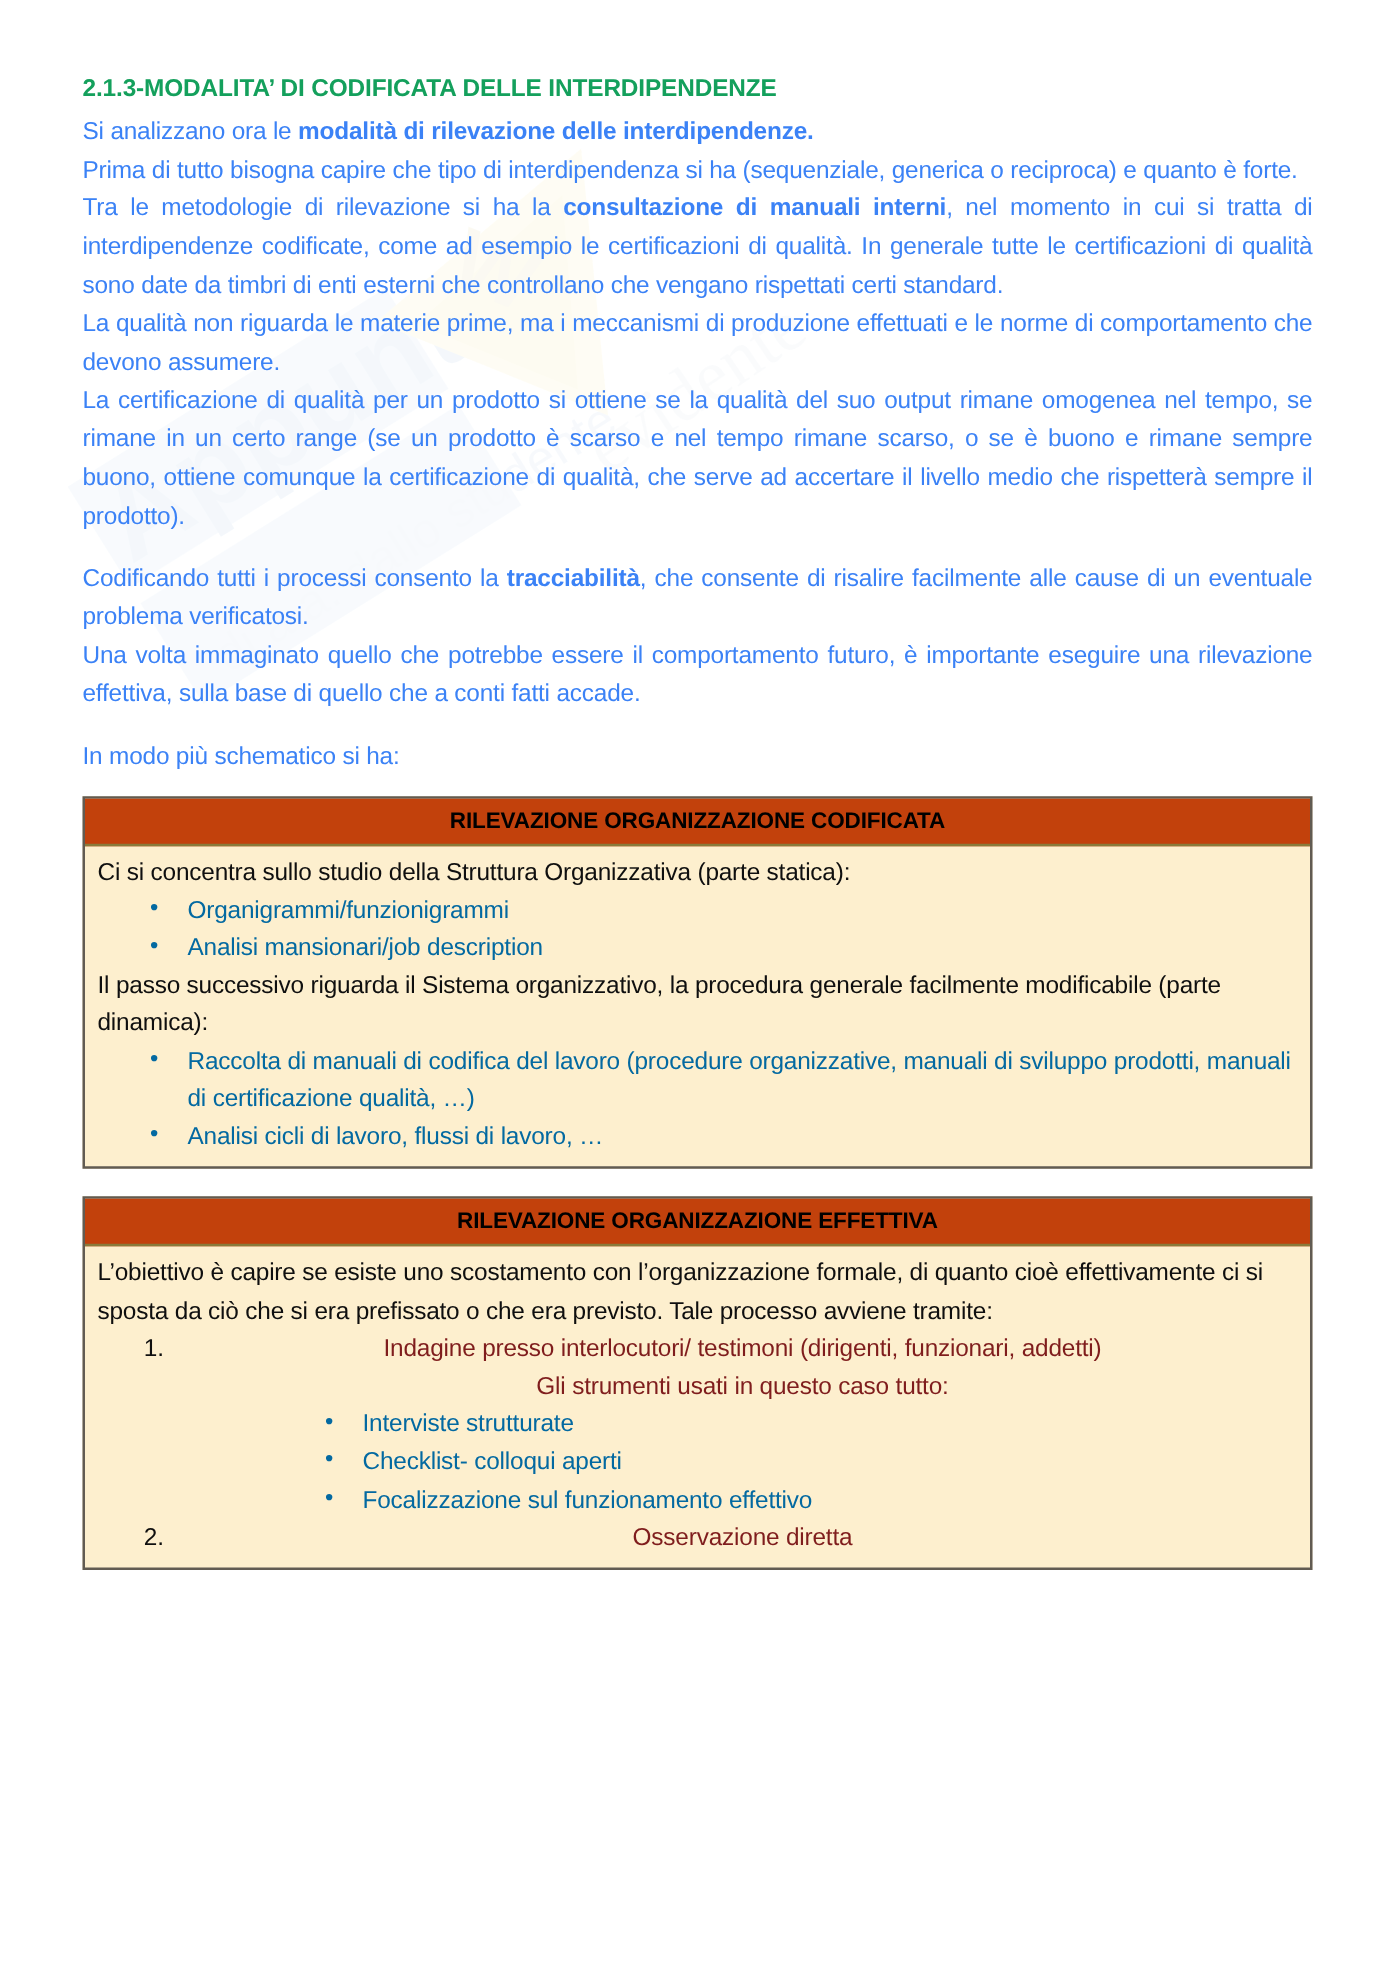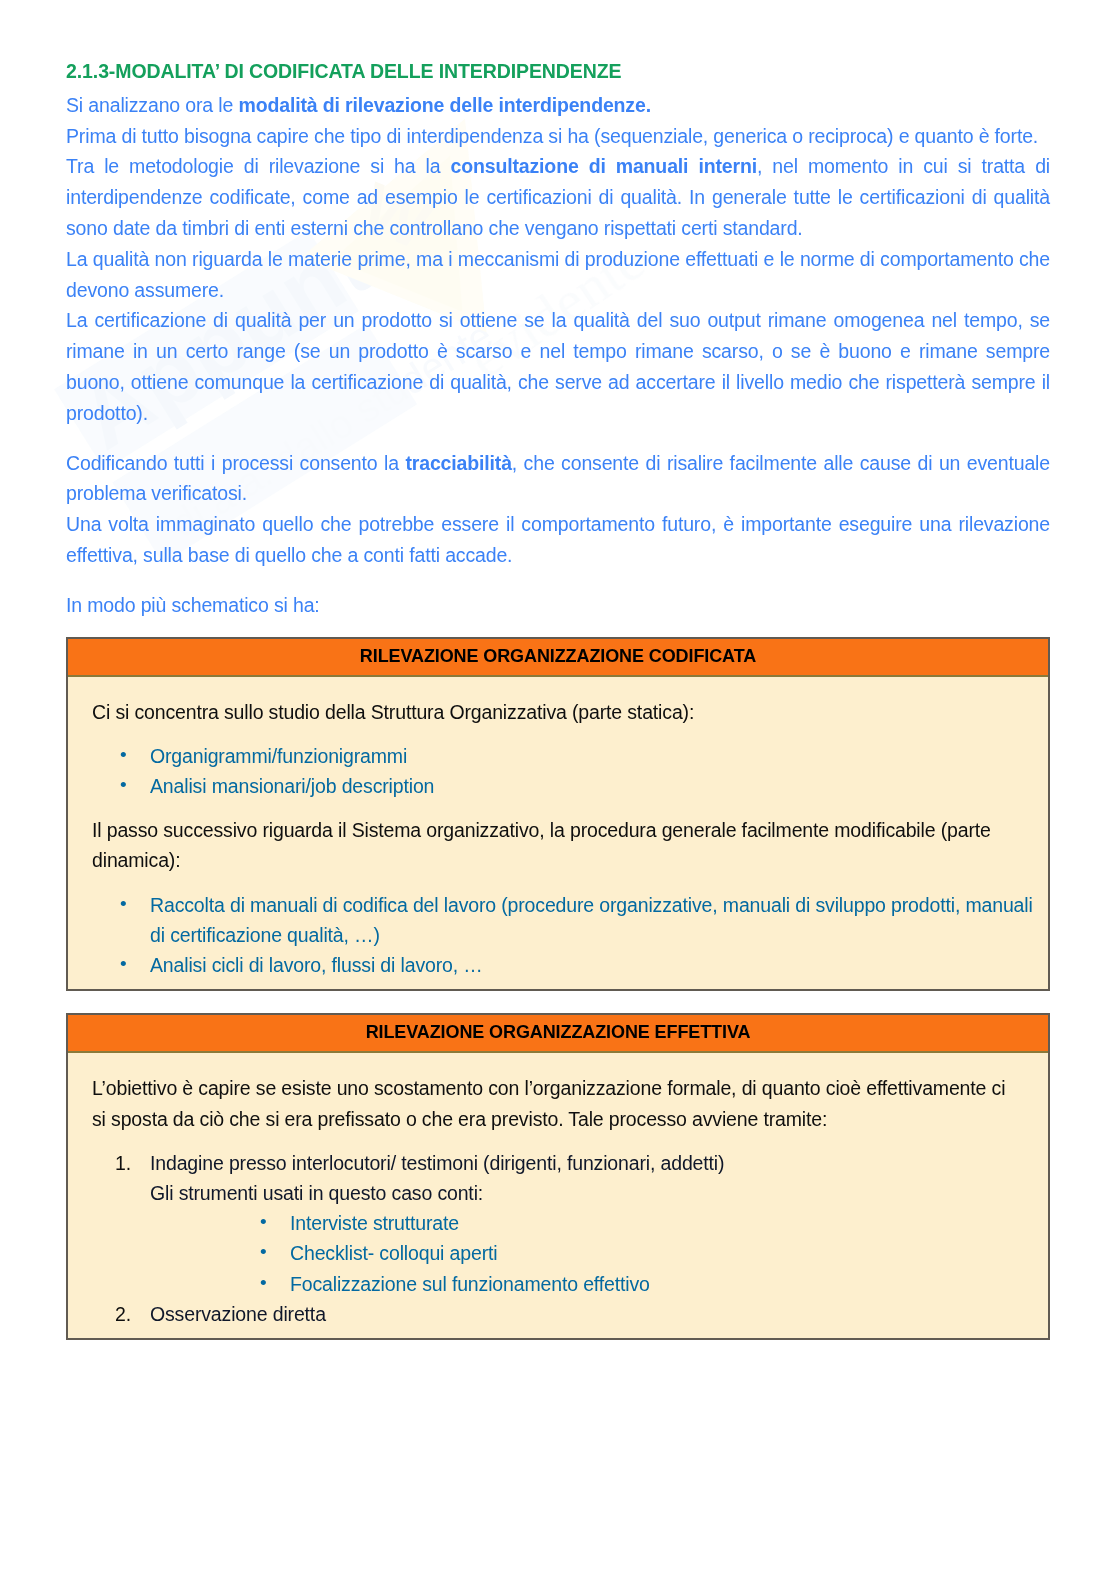--- a/index.html
+++ b/index.html
@@ -63,37 +63,37 @@
   b { font-weight: bold; }
 
   
   .box {
     border: 2px solid #615b52;
     background: #FDEFCE;
     box-sizing: border-box;
     margin-top: 0;
   }
   .box-header {
-    background: #f97316;
+    background: #c2410c;
     border-bottom: 2px solid #8a7a3a;
     text-align: center;
     font-size: 18px;
     font-weight: bold;
     color: #000000;
     padding: 7px 0 8px 0;
     letter-spacing: -0.1px;
   }
   .box-body {
     padding: 6px 10px 9px 10px;
   }
   .box-body p {
     color: #0f0f0f;
     font-size: 19.5px;
     line-height: 1.55;
-    margin: 14px;
+    margin: 0;
     letter-spacing: -0.15px;
   }
 
   ul.bul, ol.num {
     margin: 0;
     padding: 0;
     list-style: none;
   }
   ul.bul > li {
     position: relative;
@@ -131,22 +131,23 @@
   ol.num > li::before {
     content: counter(itm) ".";
     position: absolute;
     left: 37px;
     top: 0;
   }
   .sub-line {
     display: block;
     font-size: 19.5px;
     line-height: 1.55;
-    color: #0f172a;
-    letter-spacing: -0.15px;
+    color: #7f1d1d;
+    letter-spacing: -0.15px;
+    text-align: center;
   }
 
   .spacer-between-boxes { height: 22px; }
 </style>
 </head>
 <body>
 
 <div class="page">
 
   <svg class="watermark" viewBox="0 0 1116 1579" xmlns="http://www.w3.org/2000/svg">
@@ -208,21 +209,21 @@
 
     <div class="spacer-between-boxes"></div>
 
     <div class="box">
       <div class="box-header">RILEVAZIONE ORGANIZZAZIONE EFFETTIVA</div>
       <div class="box-body">
         <p>L’obiettivo è capire se esiste uno scostamento con l’organizzazione formale, di quanto cioè effettivamente ci si sposta da ciò che si era prefissato o che era previsto. Tale processo avviene tramite:</p>
         <ol class="num">
           <li>
             <span class="sub-line">Indagine presso interlocutori/ testimoni (dirigenti, funzionari, addetti)</span>
-            <span class="sub-line">Gli strumenti usati in questo caso conti:</span>
+            <span class="sub-line">Gli strumenti usati in questo caso tutto:</span>
             <ul class="bul deep">
               <li>Interviste strutturate</li>
               <li>Checklist- colloqui aperti</li>
               <li>Focalizzazione sul funzionamento effettivo</li>
             </ul>
           </li>
           <li>
             <span class="sub-line">Osservazione diretta</span>
           </li>
         </ol>

